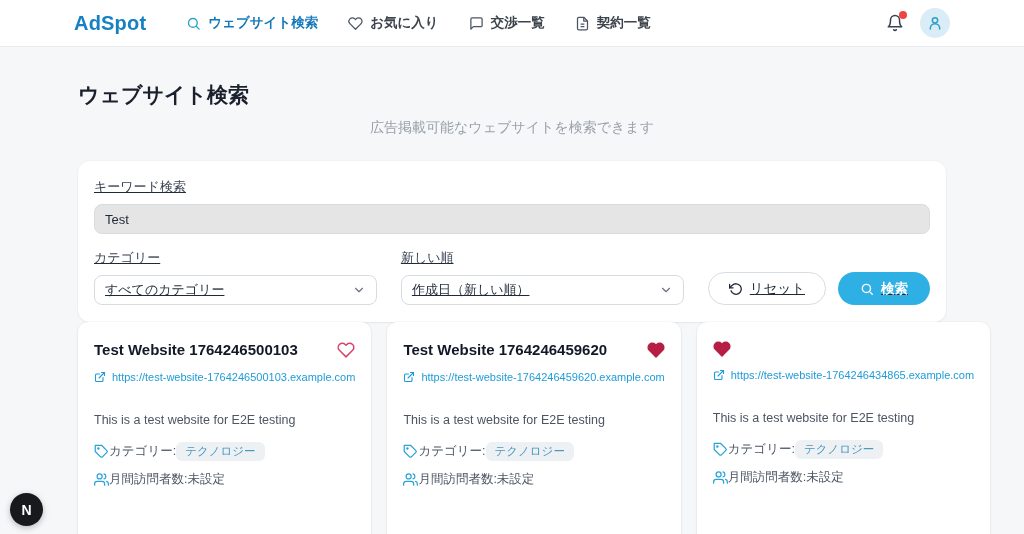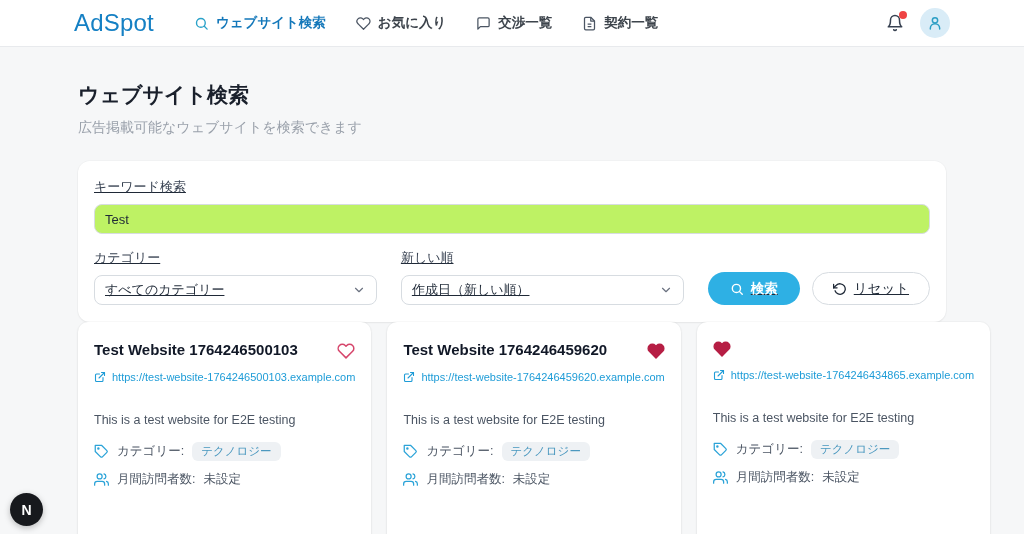--- a/index.html
+++ b/index.html
@@ -8,21 +8,21 @@
     font-family:"Liberation Sans","DejaVu Sans",sans-serif;
     background:#f6f7f8; color:#1f2937;
   }
   svg { display:block; }
 
   
   .header {
     height:47px; background:#fff; border-bottom:1px solid #e8eaed;
     display:flex; align-items:center; padding:0 74px;
   }
-  .brand { font-size:24px; font-weight:normal; color:#1580c4; letter-spacing:.2px; cursor:pointer; }
+  .brand { font-size:20px; font-weight:bold; color:#1580c4; letter-spacing:.2px; cursor:pointer; }
   .nav { display:flex; align-items:center; gap:30px; margin-left:40px; flex:1; }
   .nav-item {
     display:flex; align-items:center; gap:7px; font-size:13.5px; font-weight:600;
     color:#3d444c; cursor:pointer; white-space:nowrap;
   }
   .nav-item .nicon { color:#4b5563; }
   .nav-item.active { color:#1478ba; }
   .nav-item.active .nicon { color:#2aa2c9; }
   .header-right { display:flex; align-items:center; gap:16px; }
   .bell-wrap { position:relative; cursor:pointer; color:#374151; }
@@ -32,32 +32,32 @@
   }
   .avatar {
     width:30px; height:30px; border-radius:50%; background:#d9ecf7;
     display:flex; align-items:center; justify-content:center; color:#2b9ec4; cursor:pointer;
   }
 
   
   .container { max-width:868px; margin:0 auto; }
   .page-head { margin-top:34px; }
   .page-title { font-size:21px; font-weight:bold; color:#1a202c; }
-  .page-subtitle { font-size:14px; color:#9aa1ab; margin-top:10px; }
+  .page-subtitle { font-size:14px; color:#9aa1ab; margin-top:10px;text-align:center; }
 
   
   .panel {
     background:#fff; border-radius:12px; margin-top:24px; padding:17px 16px;
     box-shadow:0 1px 2px rgba(0,0,0,.05), 0 0 0 1px rgba(0,0,0,.02);
     text-decoration:underline;
   }
   .field-label { font-size:13px; color:#374151; margin-bottom:8px; display:block; }
   .text-input {
     width:100%; height:30px; border:1px solid #d7dce1; border-radius:8px;
-    padding:0 10px; font-size:13px; color:#1f2937; background:#bef264; outline:none;
+    padding:0 10px; font-size:13px; color:#1f2937; background:#e5e5e5; outline:none;
     font-family:inherit;
   }
   .form-row { display:flex; align-items:flex-end; gap:24px; margin-top:15px; }
   .field { flex:1; min-width:0; }
   .select {
     height:30px; border:1px solid #d7dce1; border-radius:8px; background:#fff;
     display:flex; align-items:center; justify-content:space-between;
     padding:0 10px; font-size:13px; color:#1f2937; cursor:pointer;
   }
   .select .chev { color:#6b7280; }
@@ -70,35 +70,35 @@
   .btn-ghost { background:#fff; color:#1f2937; border:1px solid #d7dce1; padding:0 20px; }
 
   
   .result-count { font-size:13px; color:#6b7280; margin:24px 0 22px; }
   .cards { display:grid; grid-template-columns:repeat(3,1fr); gap:16px; }
   .card {
     background:#fff; border-radius:10px; padding:18px 16px 20px;
     box-shadow:0 1px 3px rgba(0,0,0,.07), 0 0 0 1px rgba(0,0,0,.02);
     min-height:230px;
   }
-  .card-head { display:flex; align-items:flex-end; justify-content:space-between; gap:4px; }
+  .card-head { display:flex; align-items:center; justify-content:space-between; gap:4px; }
   .card-title { font-size:15px; font-weight:bold; color:#111827; line-height:1.3; }
   .heart-btn { background:none; border:none; cursor:pointer; padding:0; color:#d6456b; }
   .heart-btn svg { fill:none; stroke:currentColor; stroke-width:2; }
   .heart-btn.fav { color:#b61e44; }
   .heart-btn.fav svg { fill:currentColor; }
   .card-link {
     display:flex; align-items:center; gap:6px; margin-top:11px;
     font-size:11px; color:#1e9cd7; text-decoration:none; cursor:pointer;
     white-space:nowrap; overflow:hidden;
   }
   .card-link .lk { flex:0 0 auto; }
   .card-desc { font-size:12.5px; color:#4b5563; margin-top:30px; }
   .card-details { list-style:none; margin-top:15px; display:flex; flex-direction:column; gap:10px; }
-  .card-details li { display:flex; align-items:center; gap:8px; font-size:12.5px; color:#4b5563; }
+  .card-details li { display:flex; align-items:center; font-size:12.5px; color:#4b5563; }
   .dicon { color:#2ba3d8; flex:0 0 auto; }
   .dlabel { color:#4b5563; }
   .badge {
     background:#eef1f4; color:#4796be; font-size:11.5px;
     padding:2px 9px; border-radius:6px;
   }
 
   
   .dev-badge {
     position:fixed; left:10px; bottom:8px; width:33px; height:33px; border-radius:50%;
@@ -192,33 +192,33 @@
         <div class="select">
           <span>作成日（新しい順）</span>
           <span class="chev">
             <svg width="14" height="14" viewBox="0 0 24 24" fill="none" stroke="currentColor" stroke-width="2" stroke-linecap="round" stroke-linejoin="round">
                 <polyline points="6 9 12 15 18 9"></polyline>
               </svg>
           </span>
         </div>
       </div>
       <div class="btns">
+        <button class="btn btn-ghost">
+          <svg width="14" height="14" viewBox="0 0 24 24" fill="none" stroke="currentColor" stroke-width="2.2" stroke-linecap="round" stroke-linejoin="round">
+              <polyline points="1 4 1 10 7 10"></polyline>
+              <path d="M3.51 15a9 9 0 1 0 2.13-9.36L1 10"></path>
+            </svg>
+          <span>リセット</span>
+        </button>
         <button class="btn btn-primary">
           <svg width="14" height="14" viewBox="0 0 24 24" fill="none" stroke="currentColor" stroke-width="2.4" stroke-linecap="round">
               <circle cx="11" cy="11" r="7"></circle>
               <line x1="16.5" y1="16.5" x2="21" y2="21"></line>
             </svg>
           <span>検索</span>
-        </button>
-        <button class="btn btn-ghost">
-          <svg width="14" height="14" viewBox="0 0 24 24" fill="none" stroke="currentColor" stroke-width="2.2" stroke-linecap="round" stroke-linejoin="round">
-              <polyline points="1 4 1 10 7 10"></polyline>
-              <path d="M3.51 15a9 9 0 1 0 2.13-9.36L1 10"></path>
-            </svg>
-          <span>リセット</span>
         </button>
       </div>
     </div>
   </section>
 
 
   <div class="cards">
 
     <article class="card">
       <div class="card-head">

